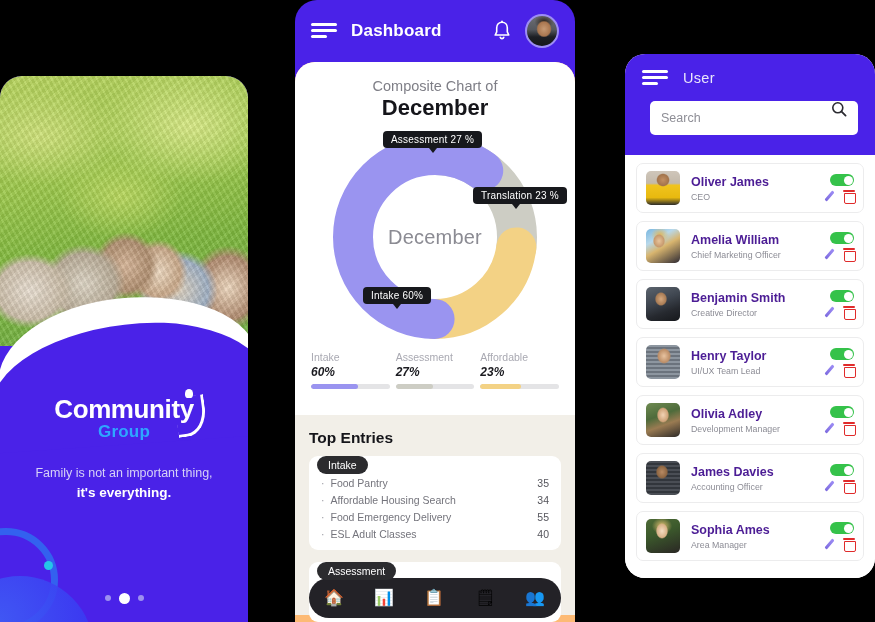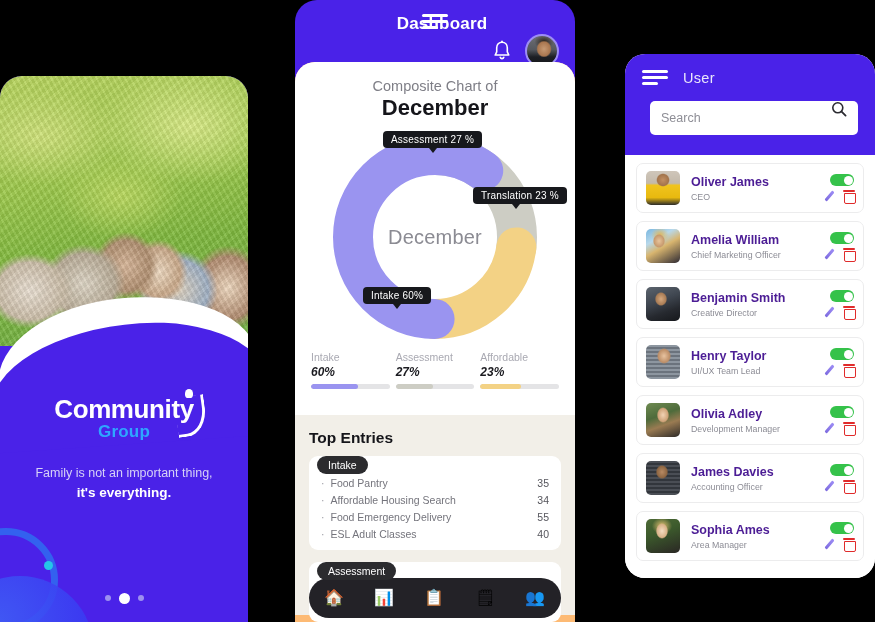--- a/index.html
+++ b/index.html
@@ -92,21 +92,21 @@
   .dots i { width: 6px; height: 6px; border-radius: 50%; background: #9d90f0; display: block; }
   .dots i.on { width: 11px; height: 11px; background: #fff; margin-top: -2.5px; }
 
   
   #panel-center {
     position: absolute; left: 295px; top: 0; width: 280px; height: 622px;
     border-radius: 22px 22px 0 0;
     background: #4a22e8; overflow: hidden;
   }
   .c-header {
-    position: relative; height: 62px; display: flex; align-items: center; padding: 14px 16px; flex-direction: column;
+    position: relative; height: 62px; display: flex; align-items: center; padding: 14px 16px;
   }
   .hamburger { width: 26px; height: 16px; position: relative; cursor: pointer; }
   .hamburger i { position: absolute; left: 0; height: 2.6px; background: #fff; border-radius: 2px; }
   .hamburger i:nth-child(1) { top: 0; width: 26px; }
   .hamburger i:nth-child(2) { top: 6.2px; width: 26px; }
   .hamburger i:nth-child(3) { top: 12.4px; width: 16px; }
   .c-title { color: #fff; font-size: 17px; font-weight: 700; margin-left: 14px; letter-spacing: .2px; }
   .c-right { margin-left: auto; display: flex; align-items: center; gap: 12px; }
   .bell { width: 22px; height: 24px; position: relative; }
   .avatar-hdr {

